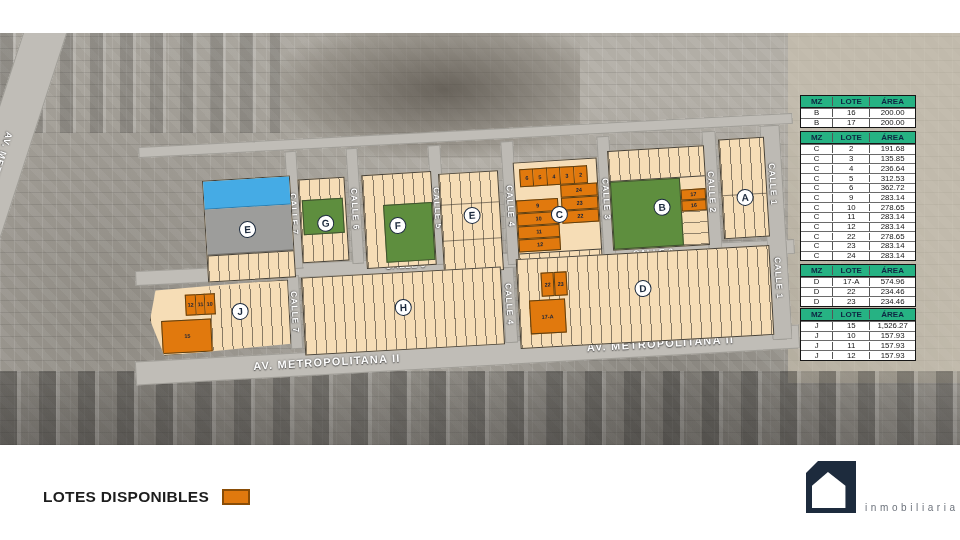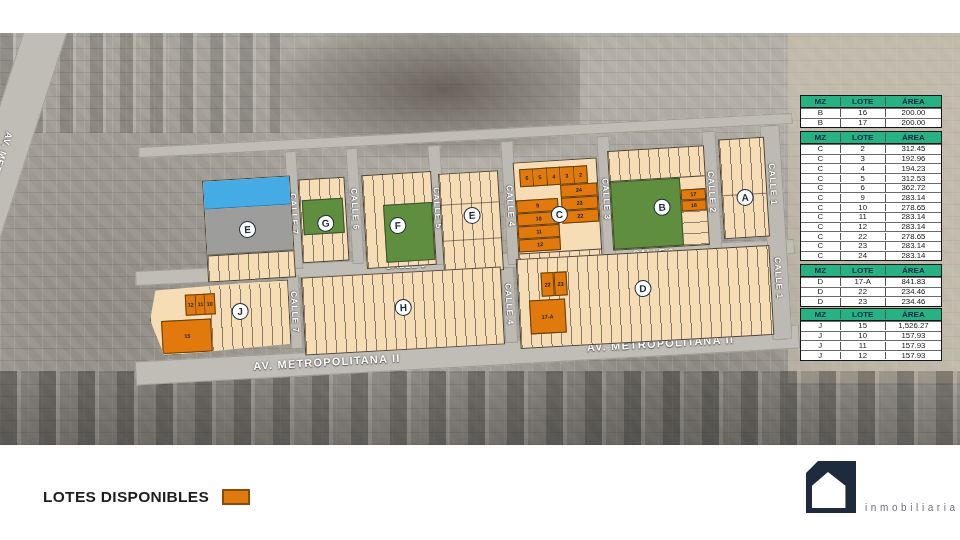--- a/index.html
+++ b/index.html
@@ -53,21 +53,21 @@
   .hline{position:absolute;left:0;right:0;height:1px;background:rgba(45,40,32,.55);}
   .lot-or{background:#e1790d;border:1px solid #5d4014;display:flex;align-items:center;justify-content:center;}
   .orow{display:flex;}
   .orow .cell{flex:1;background:#e1790d;border:1px solid #5d4014;border-left:none;display:flex;align-items:center;justify-content:center;}
   .orow .cell:first-child{border-left:1px solid #5d4014;}
   .tiny{font-size:8px;transform:scale(.68);transform-origin:center;color:#16233d;font-weight:bold;white-space:nowrap;}
   .blk-circle{position:absolute;width:17px;height:17px;border-radius:50%;background:#fff;border:1.6px solid #1c2a3d;
     color:#1c2a3d;font-weight:bold;font-size:10px;display:flex;align-items:center;justify-content:center;z-index:15;box-sizing:border-box;}
 
   
-  .dtable{position:absolute;left:800px;width:142px;background:#fff;border:1px solid #161616;z-index:30;box-sizing:border-box;}
+  .dtable{position:absolute;left:800px;width:116px;background:#fff;border:1px solid #161616;z-index:30;box-sizing:border-box;}
   .thead{display:flex;background:#26b283;border-bottom:1px solid #161616;height:11px;align-items:center;}
   .th{font-size:8px;font-weight:bold;color:#0e2742;text-align:center;}
   .trow{display:flex;height:8.7px;align-items:center;border-top:1px solid #6a6a6a;}
   .trow:first-of-type{border-top:none;}
   .td{font-size:7.8px;color:#151515;text-align:center;line-height:1;}
   .th:nth-child(1),.td:nth-child(1){width:28%;border-right:1px solid #555;}
   .th:nth-child(2),.td:nth-child(2){width:32%;border-right:1px solid #555;}
   .th:nth-child(3),.td:nth-child(3){width:40%;}
 
   
@@ -282,31 +282,31 @@
       </div>
     <div class="dtable" style="top:98px;">
         <div class="thead">
           <div class="th">MZ</div>
           <div class="th">LOTE</div>
           <div class="th">ÁREA</div>
         </div>
         <div class="trow">
           <div class="td">C</div>
           <div class="td">2</div>
-          <div class="td">312.45</div>
+          <div class="td">191.68</div>
         </div>
         <div class="trow">
           <div class="td">C</div>
           <div class="td">3</div>
-          <div class="td">192.96</div>
+          <div class="td">135.85</div>
         </div>
         <div class="trow">
           <div class="td">C</div>
           <div class="td">4</div>
-          <div class="td">194.23</div>
+          <div class="td">236.64</div>
         </div>
         <div class="trow">
           <div class="td">C</div>
           <div class="td">5</div>
           <div class="td">312.53</div>
         </div>
         <div class="trow">
           <div class="td">C</div>
           <div class="td">6</div>
           <div class="td">362.72</div>
@@ -349,21 +349,21 @@
       </div>
     <div class="dtable" style="top:231px;">
         <div class="thead">
           <div class="th">MZ</div>
           <div class="th">LOTE</div>
           <div class="th">ÁREA</div>
         </div>
         <div class="trow">
           <div class="td">D</div>
           <div class="td">17-A</div>
-          <div class="td">841.83</div>
+          <div class="td">574.96</div>
         </div>
         <div class="trow">
           <div class="td">D</div>
           <div class="td">22</div>
           <div class="td">234.46</div>
         </div>
         <div class="trow">
           <div class="td">D</div>
           <div class="td">23</div>
           <div class="td">234.46</div>

